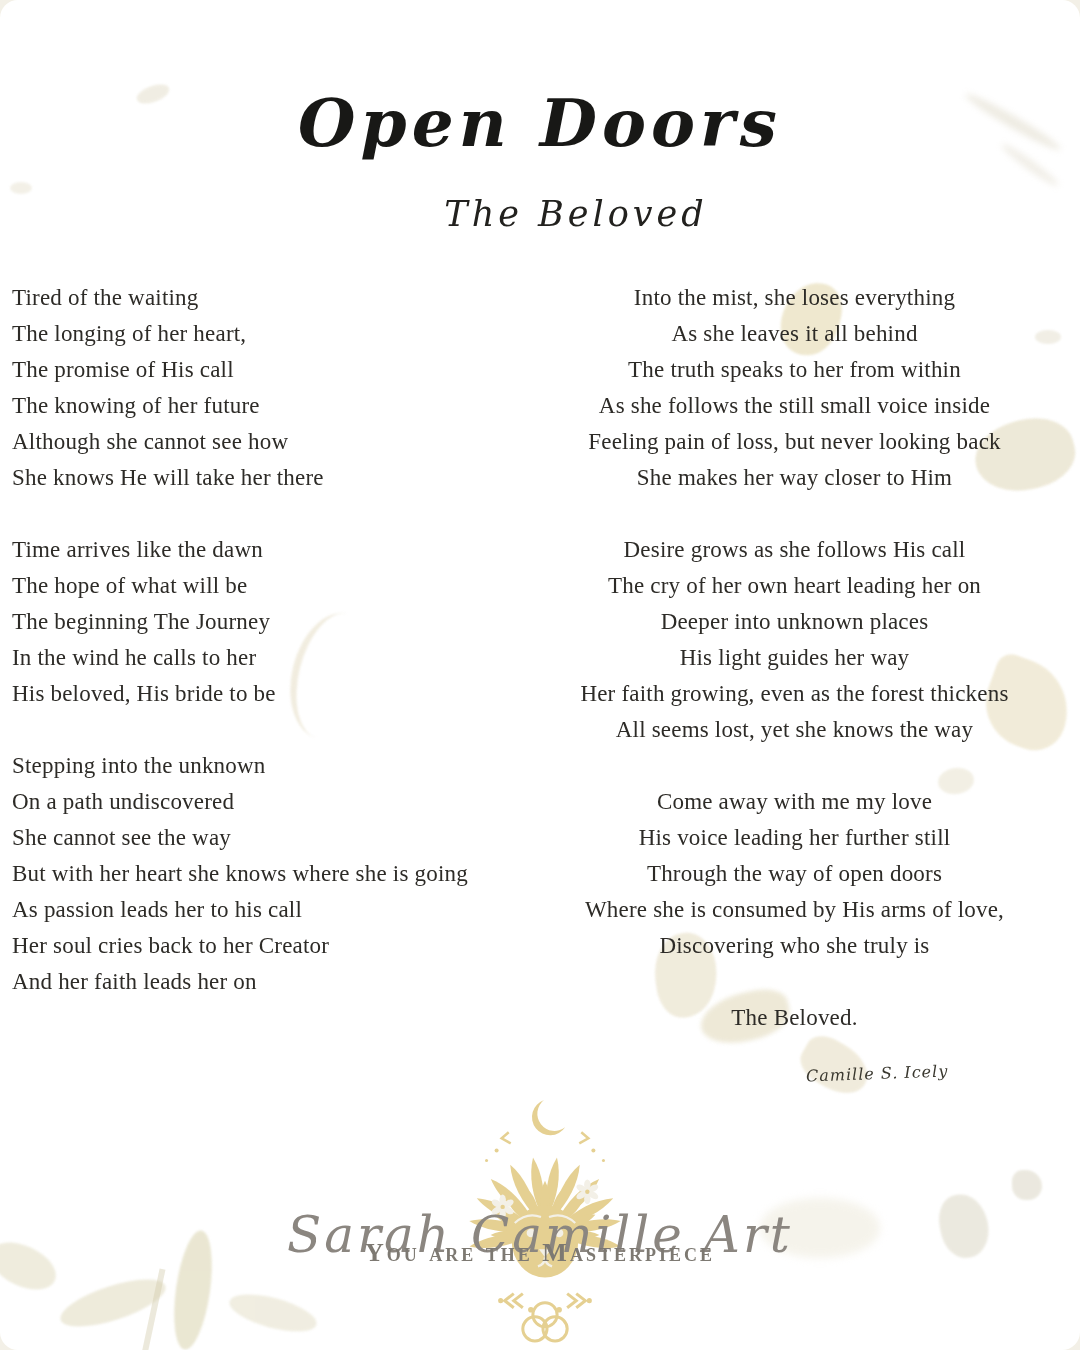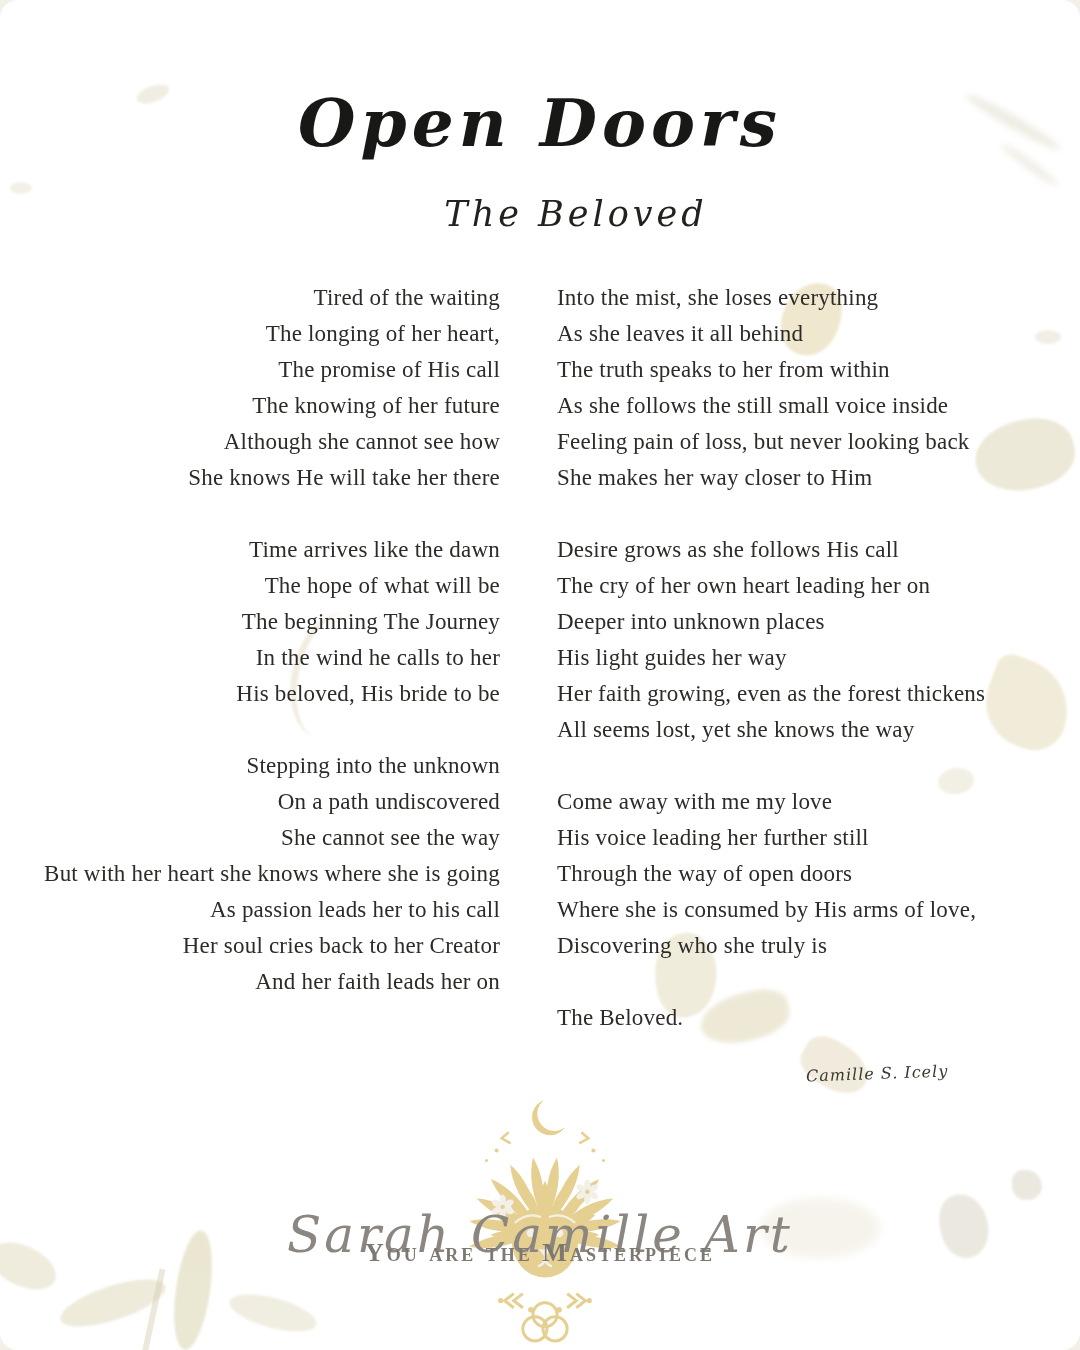--- a/index.html
+++ b/index.html
@@ -31,22 +31,22 @@
   
   .title{position:absolute;z-index:2;top:84px;left:0;width:100%;text-align:center;
          font-family:"DejaVu Serif",serif;font-style:italic;font-weight:700;
          font-size:66px;letter-spacing:5px;color:#181816;}
   .subtitle{position:absolute;z-index:2;top:194px;left:0;width:100%;text-align:center;
          font-family:"DejaVu Serif",serif;font-style:italic;font-weight:400;
          font-size:35px;letter-spacing:4px;color:#22211e;padding-left:36px;}
   
   .col{position:absolute;z-index:2;top:280px;font-size:23px;line-height:36px;letter-spacing:.2px;}
   .col .line{white-space:nowrap;}
-  .col-left{left:5px;width:495px;text-align:right;}
-  .col-right{left:557px;width:505px;text-align:left;}
+  .col-left{left:12px;width:495px;text-align:left;}
+  .col-right{left:542px;width:505px;text-align:center;}
   .stanza + .stanza{margin-top:36px;}
   
   .signature{position:absolute;z-index:2;left:806px;top:1064px;font-family:"DejaVu Serif",serif;
          font-style:italic;font-size:16px;letter-spacing:1px;color:#3a382f;transform:rotate(-2deg);}
   
   .logo-svg{position:absolute;z-index:1;left:443px;top:1094px;width:204px;height:252px;}
   .brand-name{position:absolute;z-index:3;top:1183px;left:0;width:100%;text-align:center;
          font-family:"DejaVu Serif",serif;font-style:italic;font-weight:400;
          font-size:50px;letter-spacing:3px;color:#8b8680;margin-top:23px;}
   .brand-tagline{position:absolute;z-index:3;top:1238px;left:0;width:100%;text-align:center;

